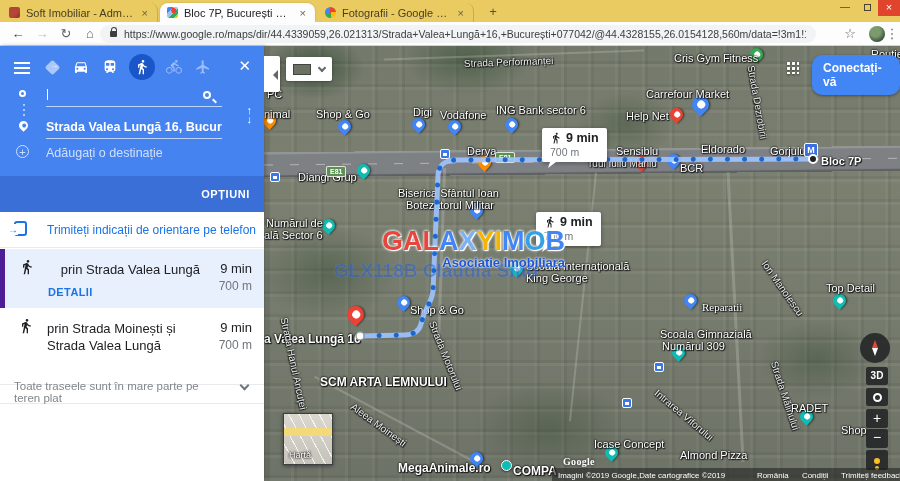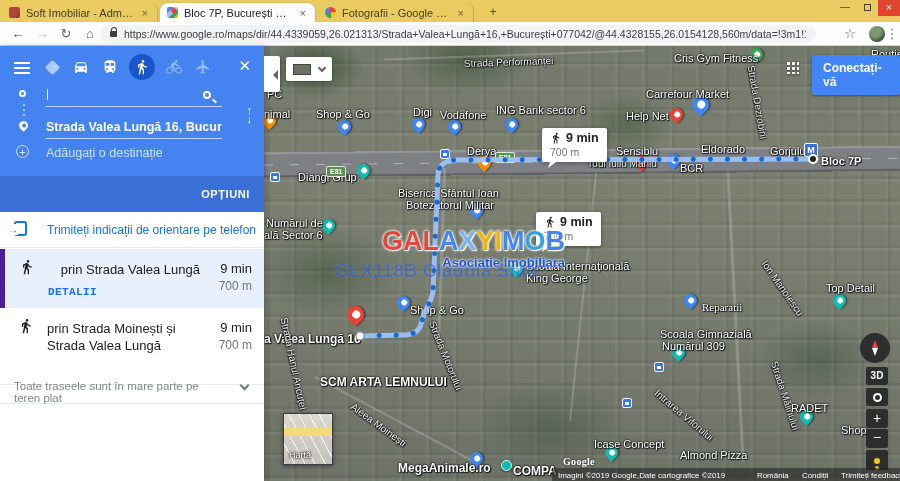--- a/index.html
+++ b/index.html
@@ -72,21 +72,21 @@
   .sendico:after{content:"→";position:absolute;left:-8px;top:1px;font-size:10px;color:#1a73e8;font-weight:bold;background:#fff;}
   .sendtxt{position:absolute;left:47px;top:11px;font-size:12px;color:#1a73e8;}
   .route{position:absolute;left:0;width:264px;}
   .route .walk{position:absolute;left:18px;top:10px;width:16px;height:16px;fill:#202124;}
   .route .via{position:absolute;left:47px;top:12px;width:152px;font-size:13px;color:#202124;line-height:17px;}
   .route .dur{position:absolute;right:12px;top:12px;font-size:13px;color:#202124;}
   .route .dist{position:absolute;right:12px;top:30px;font-size:12px;color:#70757a;}
   .route.r1{top:203px;height:59px;background:#e9f0fd;border-left:5px solid #4c1d95;text-align:right;}
   .route.r1 .walk{left:14px;}
   .route.r1 .via{left:43px;}
-  .route.r1 .det{position:absolute;left:43px;top:37px;font-size:11px;font-weight:bold;color:#1a73e8;letter-spacing:.4px;font-family:Liberation Mono, monospace;}
+  .route.r1 .det{position:absolute;left:43px;top:37px;font-size:11px;font-weight:bold;color:#1a73e8;letter-spacing:.4px;}
   .route.r2{top:262px;height:77px;border-bottom:1px solid #e8eaed;}
   .flatrow{position:absolute;left:0;top:324px;width:264px;height:34px;border-bottom:1px solid #e8eaed;}
   .flatrow .txt{position:absolute;left:14px;top:10px;font-size:11.5px;color:#80868b;width:210px;}
   .chev{position:absolute;right:16px;top:12px;width:7px;height:7px;border-right:2px solid #70757a;border-bottom:2px solid #70757a;transform:rotate(45deg);}
 
   
   .map{position:absolute;left:264px;top:0;width:636px;height:435px;overflow:hidden;cursor:default;
     background:
       radial-gradient(70px 45px at 8% 5%, rgba(28,56,28,.55), transparent 70%),
       radial-gradient(90px 50px at 32% 3%, rgba(38,66,38,.45), transparent 70%),
@@ -124,21 +124,21 @@
   .brand .sub{font-size:13px;font-weight:bold;color:#1b56d8;text-shadow:0 0 2px #fff,0 0 3px #fff;margin-top:-2px;}
   .agentmark{position:absolute;left:70px;top:214px;font-size:19px;font-weight:bold;color:#2a63d8;opacity:.5;z-index:5;text-shadow:0 0 1px #9db9ef;}
   .routesvg{position:absolute;left:0;top:0;z-index:4;pointer-events:none;}
 
   .collapser{position:absolute;left:0;top:10px;width:16px;height:36px;background:#fff;border-radius:0 2px 2px 0;box-shadow:1px 1px 3px rgba(0,0,0,.3);z-index:7;}
   .collapser:after{content:"";position:absolute;left:4px;top:14px;border:5px solid transparent;border-right-color:#666;}
   .maptype{position:absolute;left:22px;top:11px;width:46px;height:24px;background:#fff;border-radius:2px;box-shadow:0 1px 3px rgba(0,0,0,.3);z-index:7;}
   .maptype .thumb{position:absolute;left:7px;top:7px;width:18px;height:11px;background:#6b7263;border:1px solid #444;}
   .maptype .mchev{position:absolute;right:7px;top:8px;width:6px;height:6px;border-right:2px solid #666;border-bottom:2px solid #666;transform:rotate(45deg);}
   .grid9{position:absolute;left:522px;top:15px;width:13px;height:13px;background-image:radial-gradient(#fff 1.4px,transparent 1.6px);background-size:5px 5px;background-position:0 0;z-index:7;filter:drop-shadow(0 1px 1px rgba(0,0,0,.5));}
-  .signin{position:absolute;left:548px;top:9px;background:#4285f4;color:#fff;font-size:12px;font-weight:bold;padding:6px 11px;border-radius:2px;box-shadow:0 1px 3px rgba(0,0,0,.4);z-index:7;}
+  .signin{position:absolute;left:548px;top:9px;background:#4285f4;color:#fff;font-size:12px;font-weight:bold;padding:6px 11px;border-radius:10px;box-shadow:0 1px 3px rgba(0,0,0,.4);z-index:7;}
 
   .ctrl{position:absolute;background:rgba(34,36,38,.88);color:#fff;text-align:center;z-index:7;border-radius:2px;}
   .compass{position:absolute;left:596px;top:287px;width:30px;height:30px;border-radius:50%;background:rgba(34,36,38,.88);z-index:7;}
   .compass:before{content:"";position:absolute;left:12px;top:4px;border:3.5px solid transparent;border-bottom:8px solid #e8453c;}
   .compass:after{content:"";position:absolute;left:12px;bottom:4px;border:3.5px solid transparent;border-top:8px solid #fff;}
   .c3d{left:602px;top:321px;width:22px;height:18px;font-size:10px;font-weight:bold;line-height:18px;}
   .cloc{left:602px;top:342px;width:22px;height:18px;}
   .cloc span{display:inline-block;margin-top:4px;width:9px;height:9px;border:2px solid #fff;border-radius:50%;}
   .czin{left:602px;top:363px;width:22px;height:19px;font-size:14px;line-height:18px;}
   .czout{left:602px;top:383px;width:22px;height:19px;font-size:14px;line-height:16px;}

